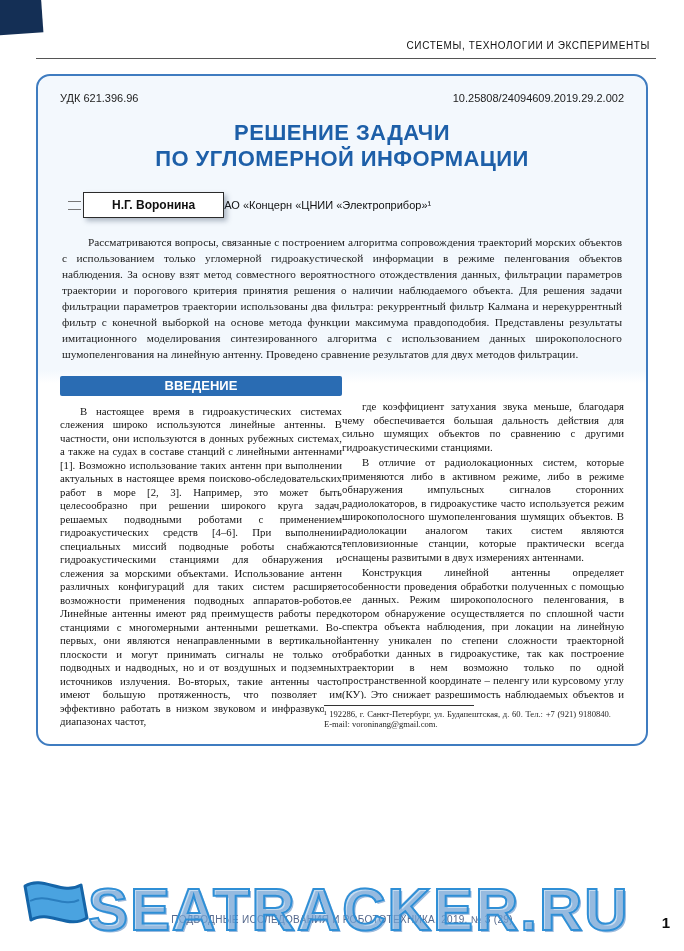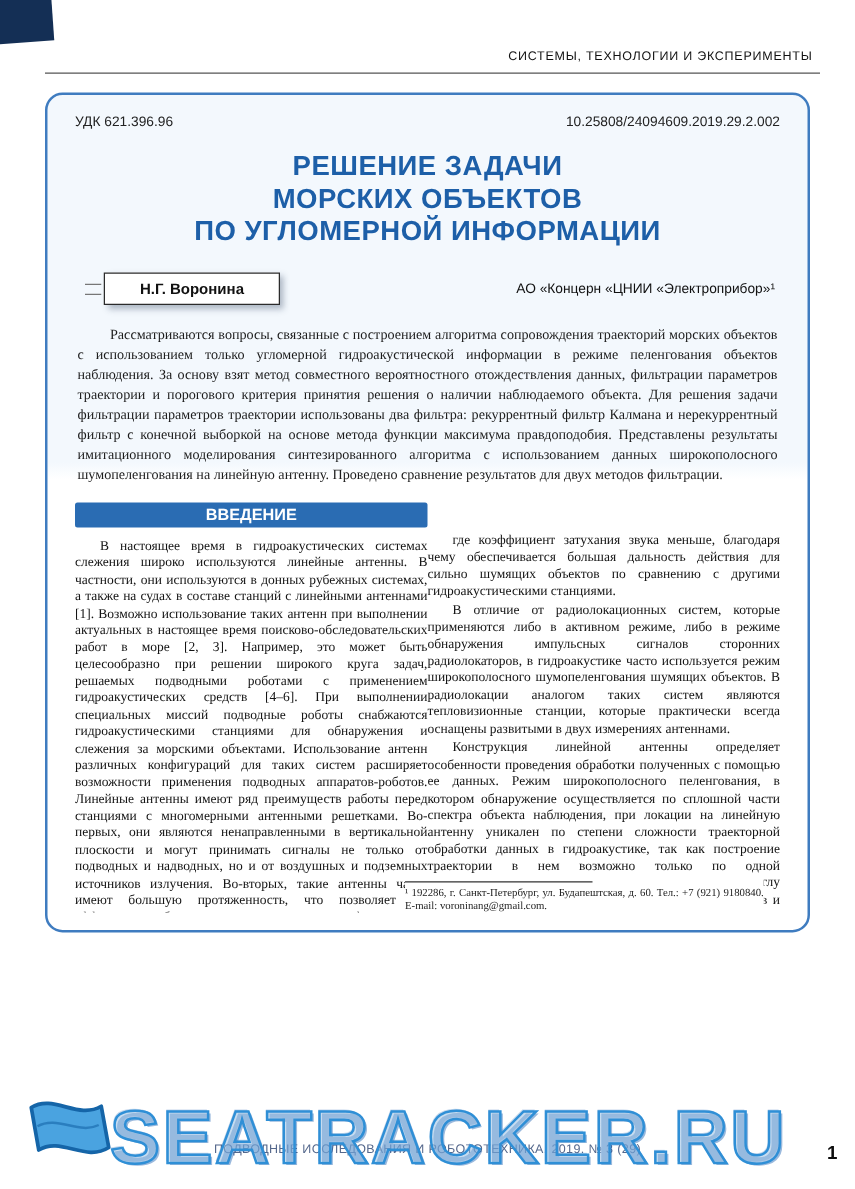--- a/index.html
+++ b/index.html
@@ -29,21 +29,21 @@
     display:flex; justify-content:space-between;
     font-family:"Liberation Sans", sans-serif; font-size:11px; color:#222;
   }
   .article-title {
     margin:16px 28px 0; text-align:center;
     font-family:"Liberation Sans", sans-serif; font-weight:bold;
     font-size:22px; line-height:26px; letter-spacing:0.4px; color:#1d5fa8;
   }
   .article-title span { display:block; }
 
-  .author-row { display:flex; justify-content:space-between; align-items:center; margin:20px 4px 0;padding-left:19px; }
+  .author-row { display:flex; align-items:center; margin:20px 4px 0;padding-left:19px; }
   .author-box {
     position:relative; background:#fff; border:1px solid #2b2b2b; padding:5px 28px;
     font-family:"Liberation Sans", sans-serif; font-weight:bold; font-size:12px; color:#111;
     box-shadow:3px 3px 5px rgba(40,60,90,0.35);
   }
   .author-box::before {
     content:""; position:absolute; left:-16px; top:8px; width:13px; height:1px; background:#777;
     box-shadow:0 8px 0 #777;
   }
   .affiliation { font-family:"Liberation Sans", sans-serif; font-size:11px; color:#111; }
@@ -102,21 +102,20 @@
 
   <div class="frame">
 
     <div class="meta-row">
       <span class="udc">УДК 621.396.96</span>
       <span class="doi">10.25808/24094609.2019.29.2.002</span>
     </div>
 
     <h1 class="article-title">
       <span>РЕШЕНИЕ ЗАДАЧИ</span>
-      <span>МОРСКИХ ОБЪЕКТОВ</span>
       <span>ПО УГЛОМЕРНОЙ ИНФОРМАЦИИ</span>
     </h1>
 
     <div class="author-row">
       <div class="author-box">
         <span>Н.Г. Воронина</span>
       </div>
       <div class="affiliation">АО «Концерн «ЦНИИ «Электроприбор»¹</div>
     </div>
 

